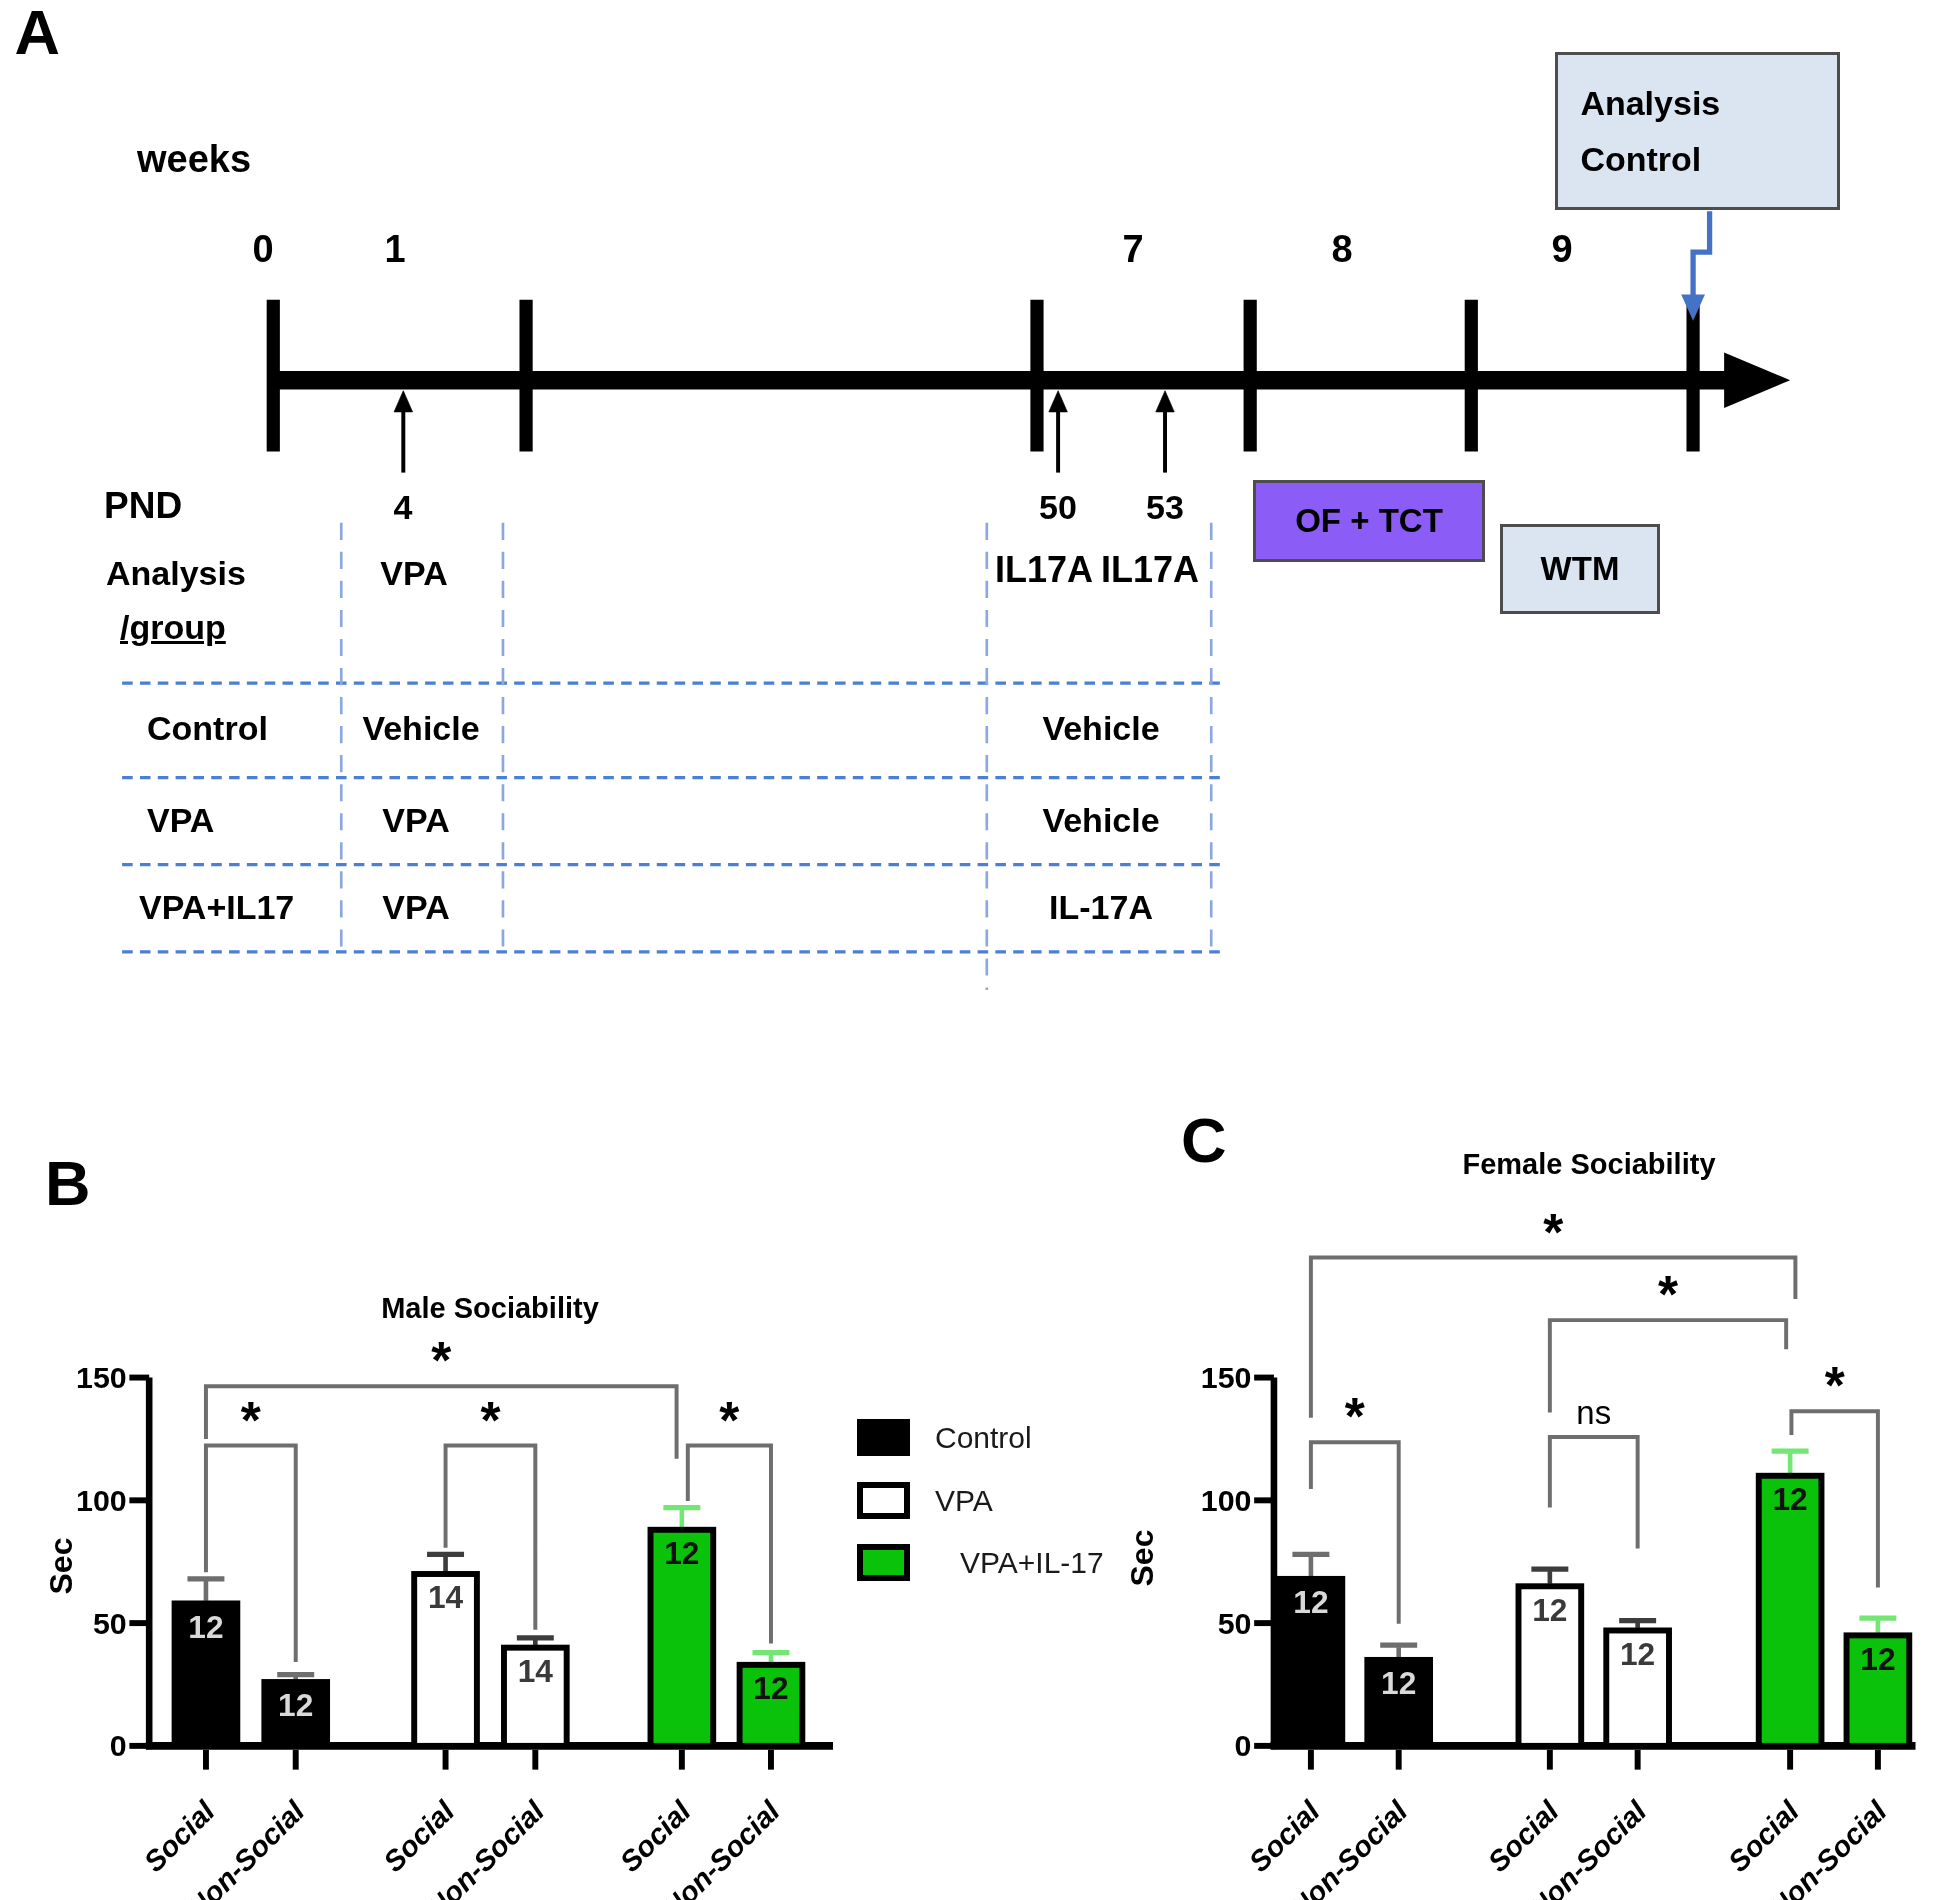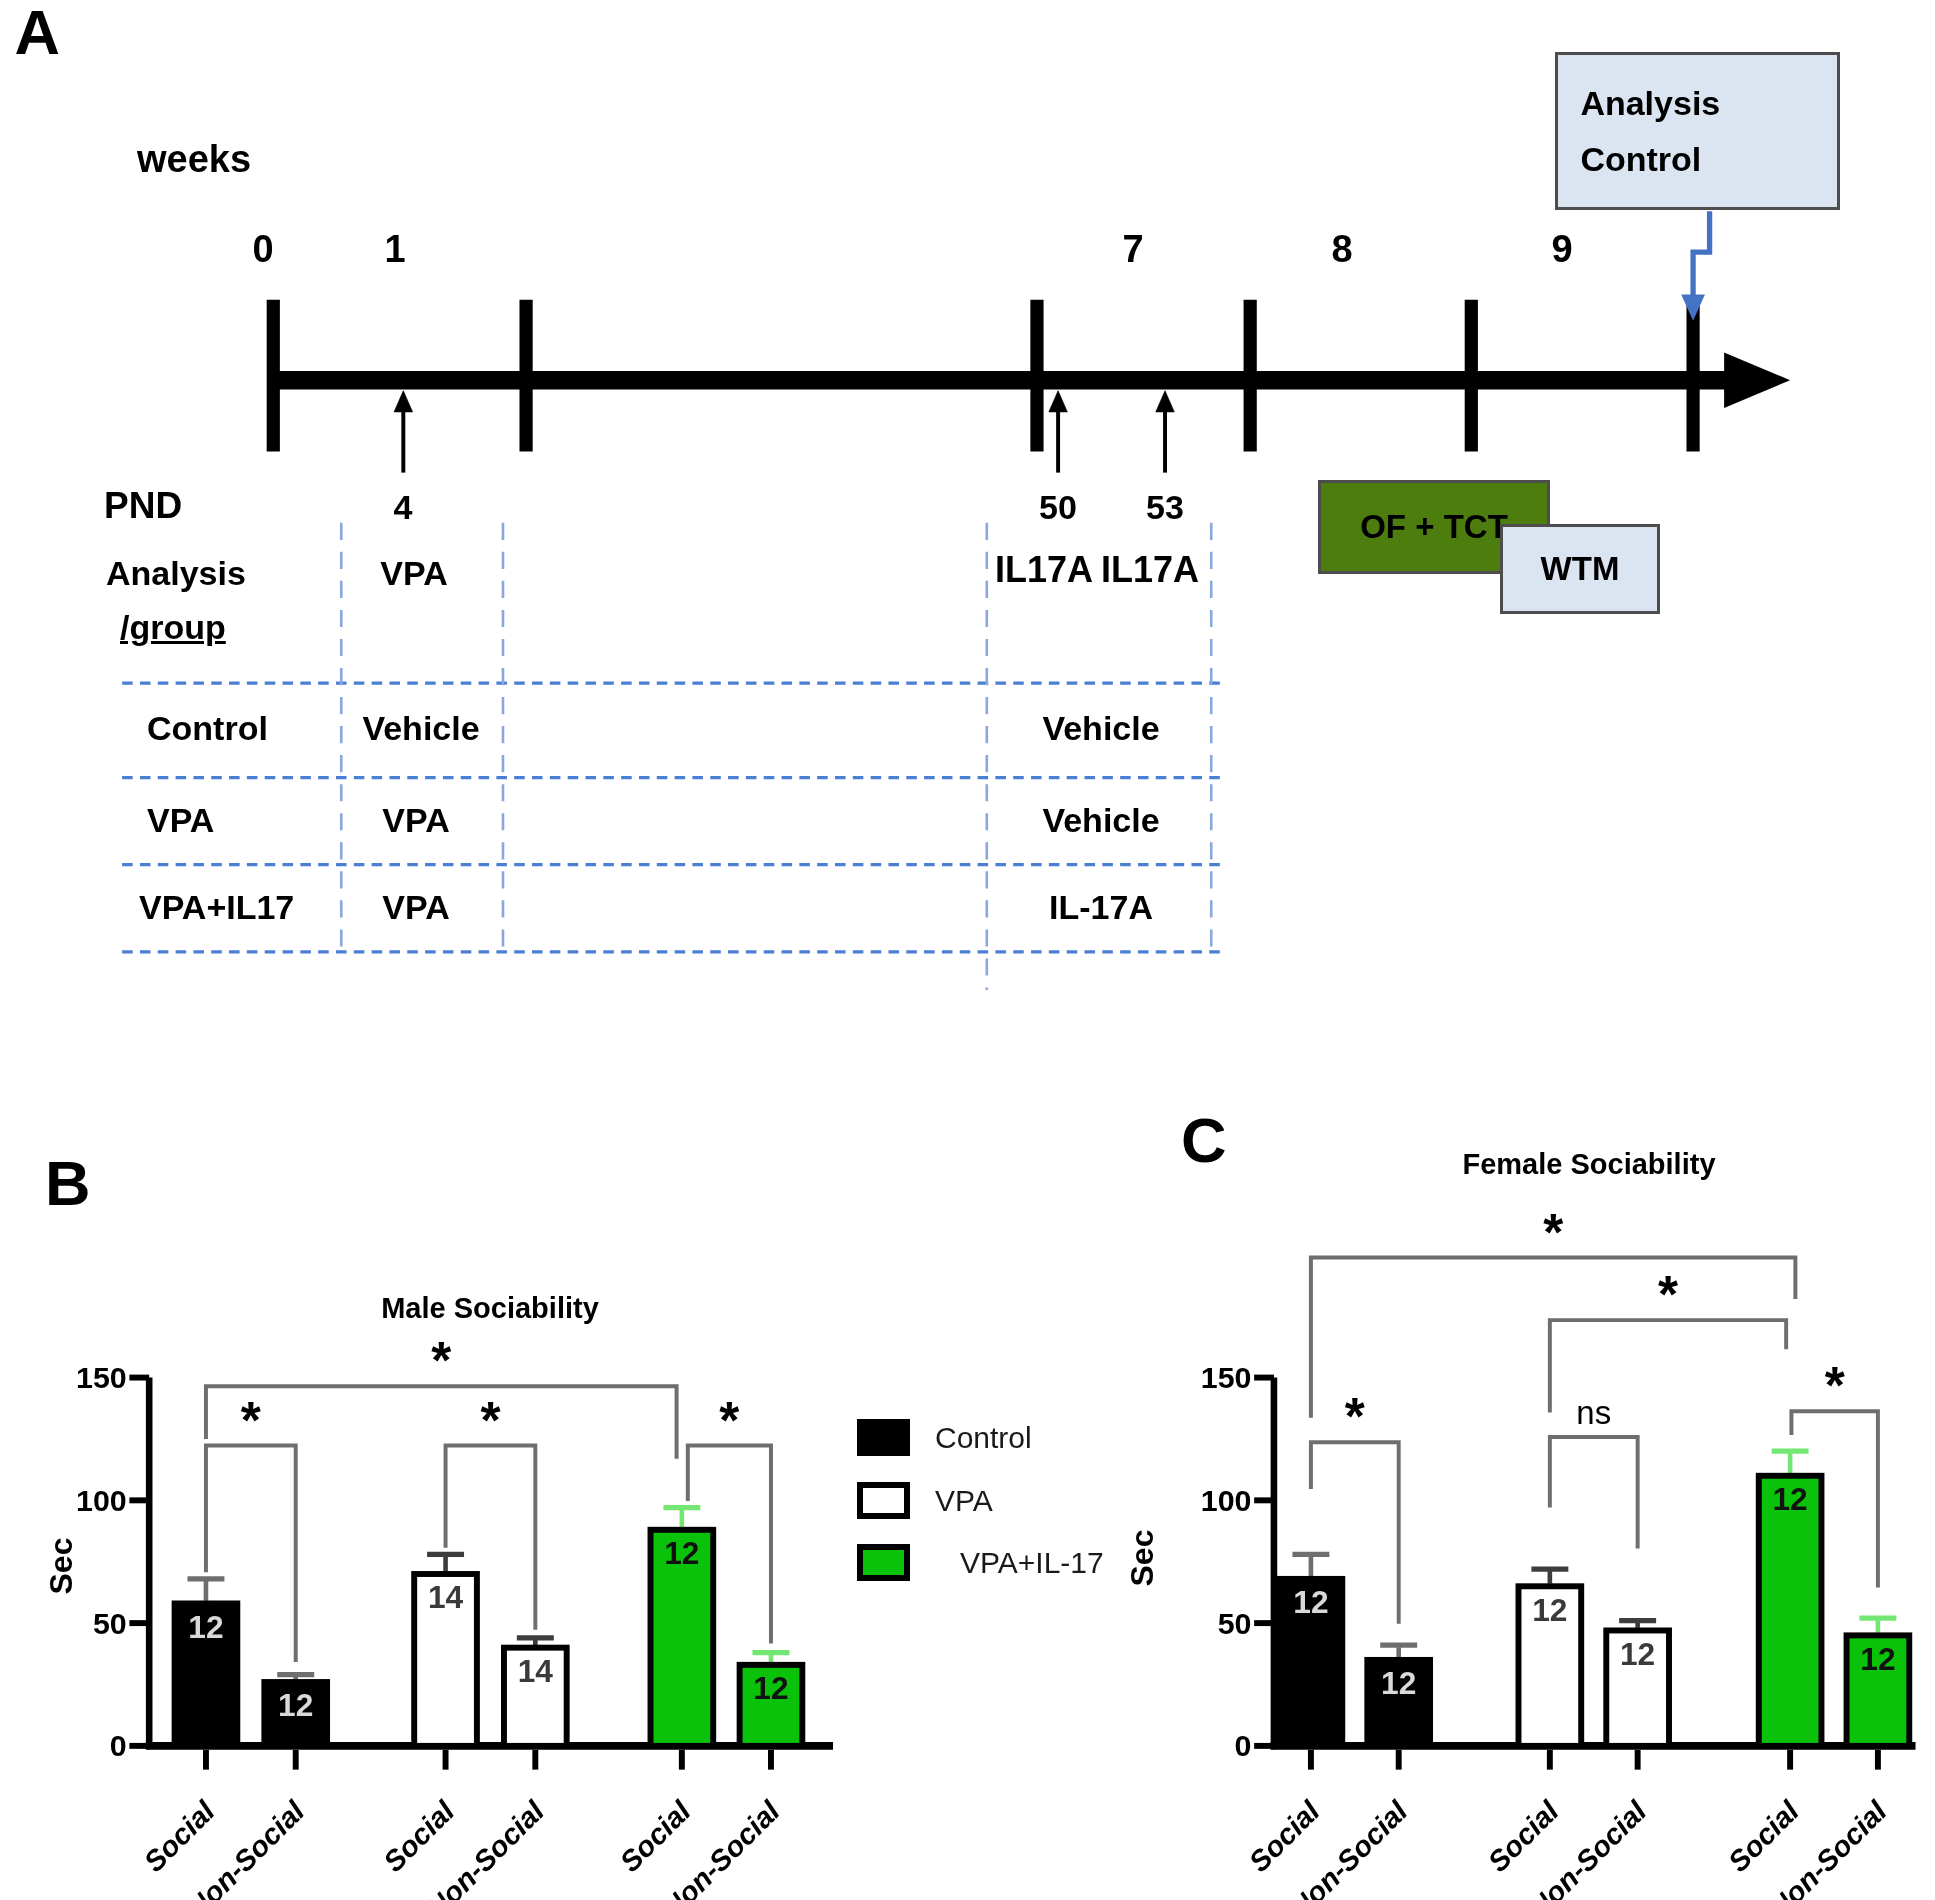--- a/index.html
+++ b/index.html
@@ -201,21 +201,21 @@
   <div class="t small-lbl cx" style="left:403px;  top:490px;">4</div>
   <div class="t small-lbl cx" style="left:1058px; top:490px;">50</div>
   <div class="t small-lbl cx" style="left:1165px; top:490px;">53</div>
 
   <div class="t small-lbl" style="left:106px; top:556px;">Analysis</div>
   <div class="t small-lbl" style="left:120px; top:610px;text-decoration:underline;">/group</div>
   <div class="t small-lbl cx" style="left:414px; top:556px;">VPA</div>
   <div class="t il cx" style="left:1044px; top:552px;">IL17A</div>
   <div class="t il cx" style="left:1150px; top:552px;">IL17A</div>
 
-  <div class="abox box-style" style="left: 1318px; top: 480px; width: 232px; height: 94px; background: #4d7c0f; border: 3.3px solid rgb(77, 77, 77);">
+  <div class="abox box-style" style="left: 1253px; top: 480px; width: 232px; height: 82px; background: #8b5cf6; border: 3.3px solid rgb(77, 77, 77);">
     <span>OF + TCT</span>
   </div>
   <div class="abox box-style" style="left: 1500px; top: 480px; width: 160px; height: 90px; background: rgb(219, 229, 241); border: 3.3px solid rgb(77, 77, 77); margin-top: 44px;">
     <span>WTM</span>
   </div>
   <div class="abox box-style multi" style="left: 1555px; top: 52px; width: 285px; height: 158px; font-size: 34px; background: rgb(219, 229, 241); border: 3.3px solid rgb(77, 77, 77);">
     <div>Analysis</div>
     <div>Control</div>
   </div>
 

